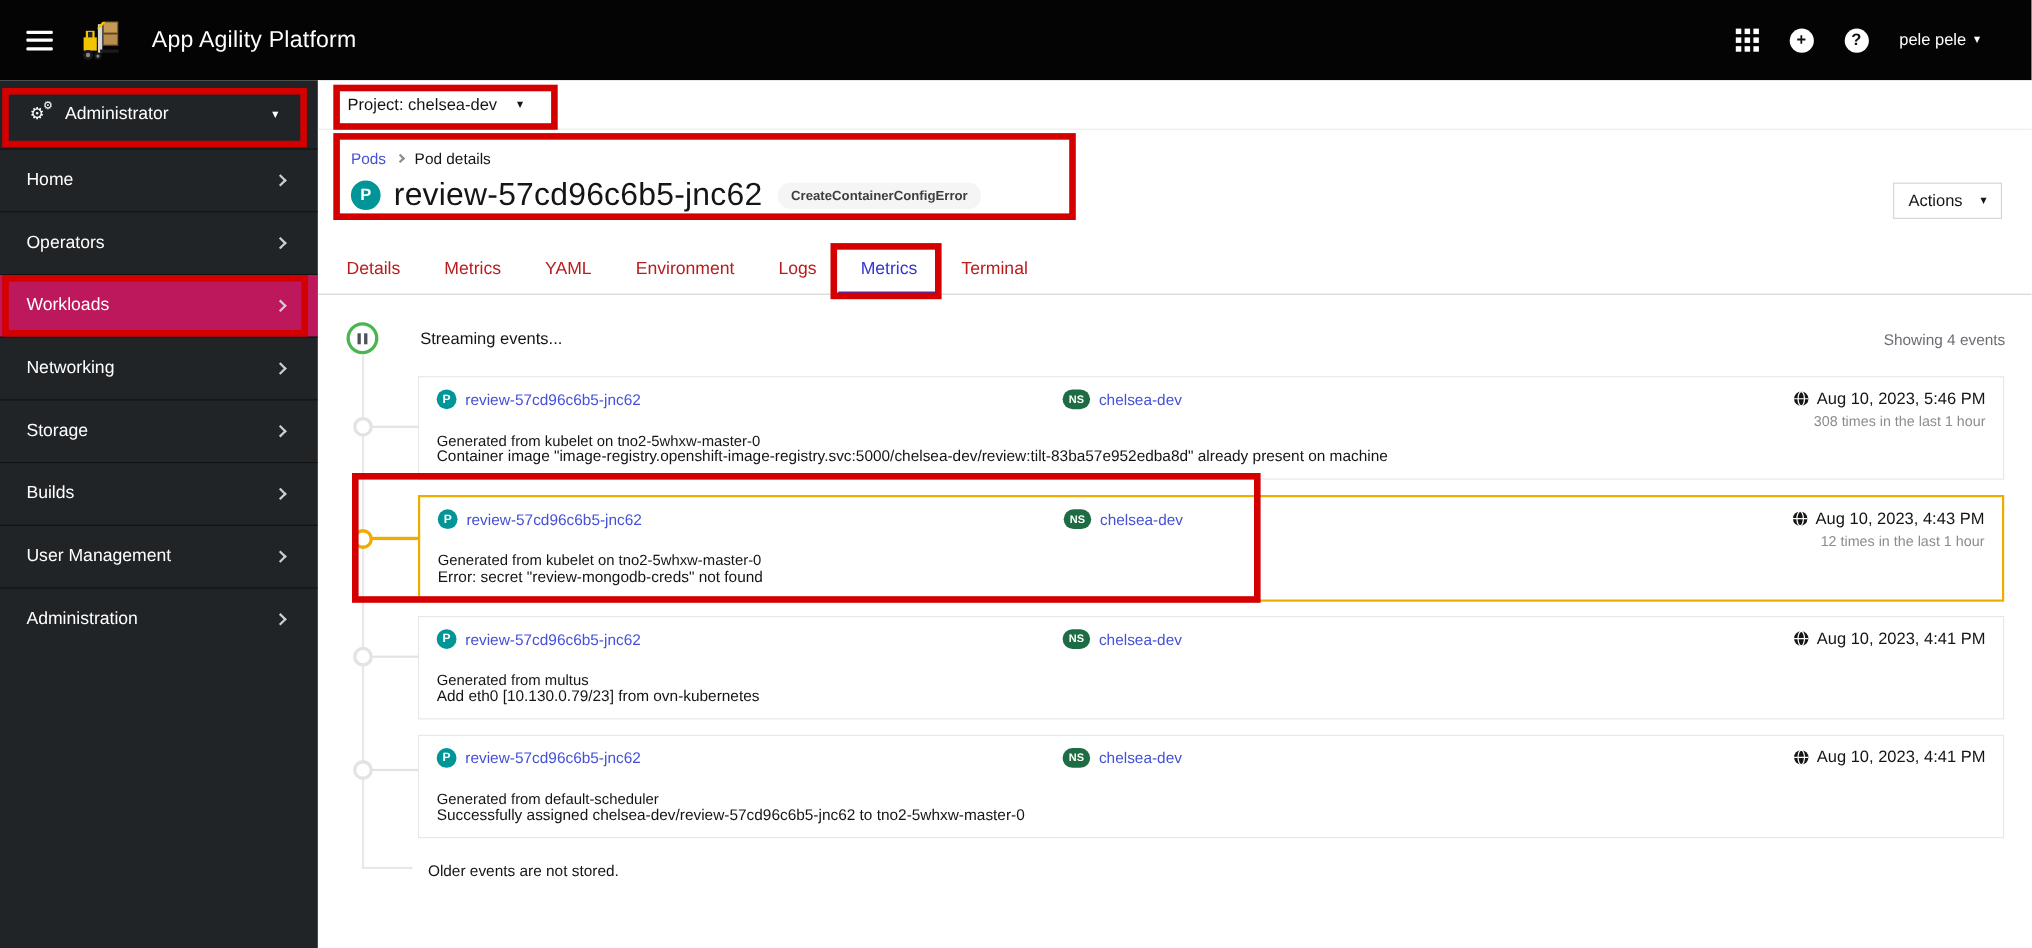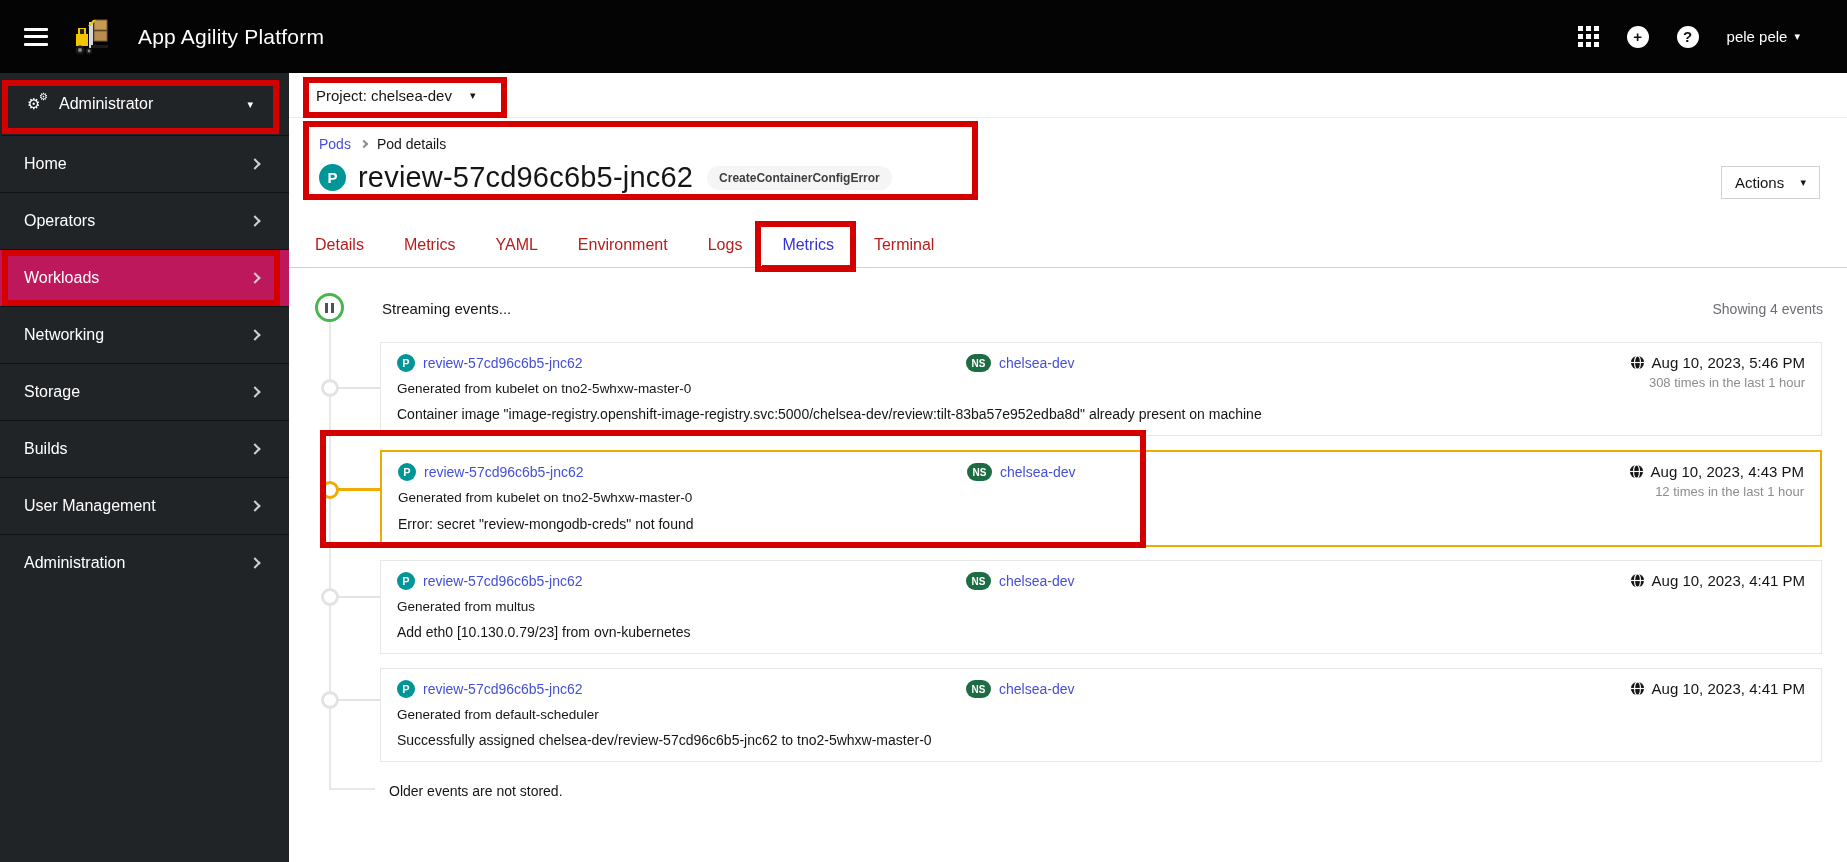--- a/index.html
+++ b/index.html
@@ -69,21 +69,21 @@
   .tl-dot { position:absolute; left:32px; width:18px; height:18px; border-radius:50%; background:#fff; border:3px solid #e3e3e3; }
   .tl-dot.d1 { top:306px; } .tl-dot.d2 { top:408px; border-color:#f0ab00; } .tl-dot.d3 { top:515px; } .tl-dot.d4 { top:618px; }
 
   
   .event-list { position:absolute; left:91px; top:269px; width:1442px; }
   .event-row { position:relative; background:#fff; border:1px solid #e7e7e7; height:94px; margin-bottom:14px; padding:11px 16px; }
   .event-row.highlight { border:2px solid #f0ab00; height:97px; margin-bottom:13px; }
   .ev-line1 { display:flex; align-items:center; gap:8px; }
   .pod-badge-sm { width:18px; height:18px; border-radius:50%; background:#009596; color:#fff; font-size:11px; font-weight:bold; display:flex; align-items:center; justify-content:center; flex:none; }
   .ev-link { color:#4450d6; font-size:14px; text-decoration:none; cursor:pointer; }
-  .ev-source { margin-top:9px; font-size:13.5px; color:#151515; }
+  .ev-source { margin-top:21px; font-size:13.5px; color:#151515; }
   .ev-ns { position:absolute; left:585px; top:11px; display:flex; align-items:center; gap:8px; }
   .ns-badge { width:25px; height:18px; border-radius:9px; background:#1d6c43; color:#fff; font-size:10px; font-weight:bold; display:flex; align-items:center; justify-content:center; }
   .ev-right { position:absolute; right:16px; top:11px; text-align:right; }
   .ev-time { display:flex; align-items:center; justify-content:flex-end; gap:7px; font-size:15px; color:#151515; }
   .ev-count { margin-top:4px; font-size:13px; color:#8a8d90; }
   .ev-message { position:absolute; left:16px; bottom:13px; font-size:14px; color:#151515; }
   .older-label { position:absolute; left:100px; top:710px; font-size:14px; color:#151515;text-align:center; }
 
   
   .anno { position:absolute; border:6px solid #d40000; pointer-events:none; z-index:50; }

